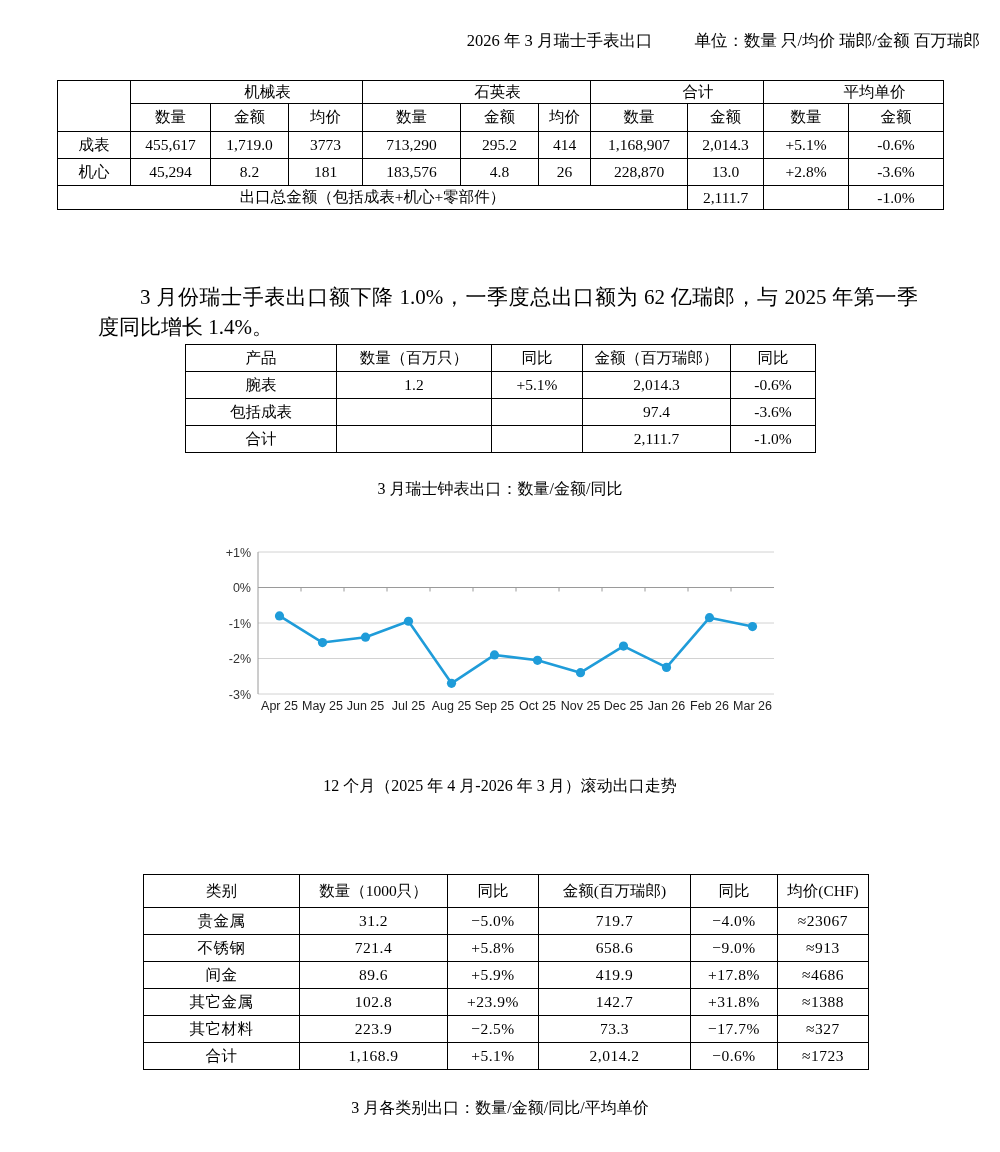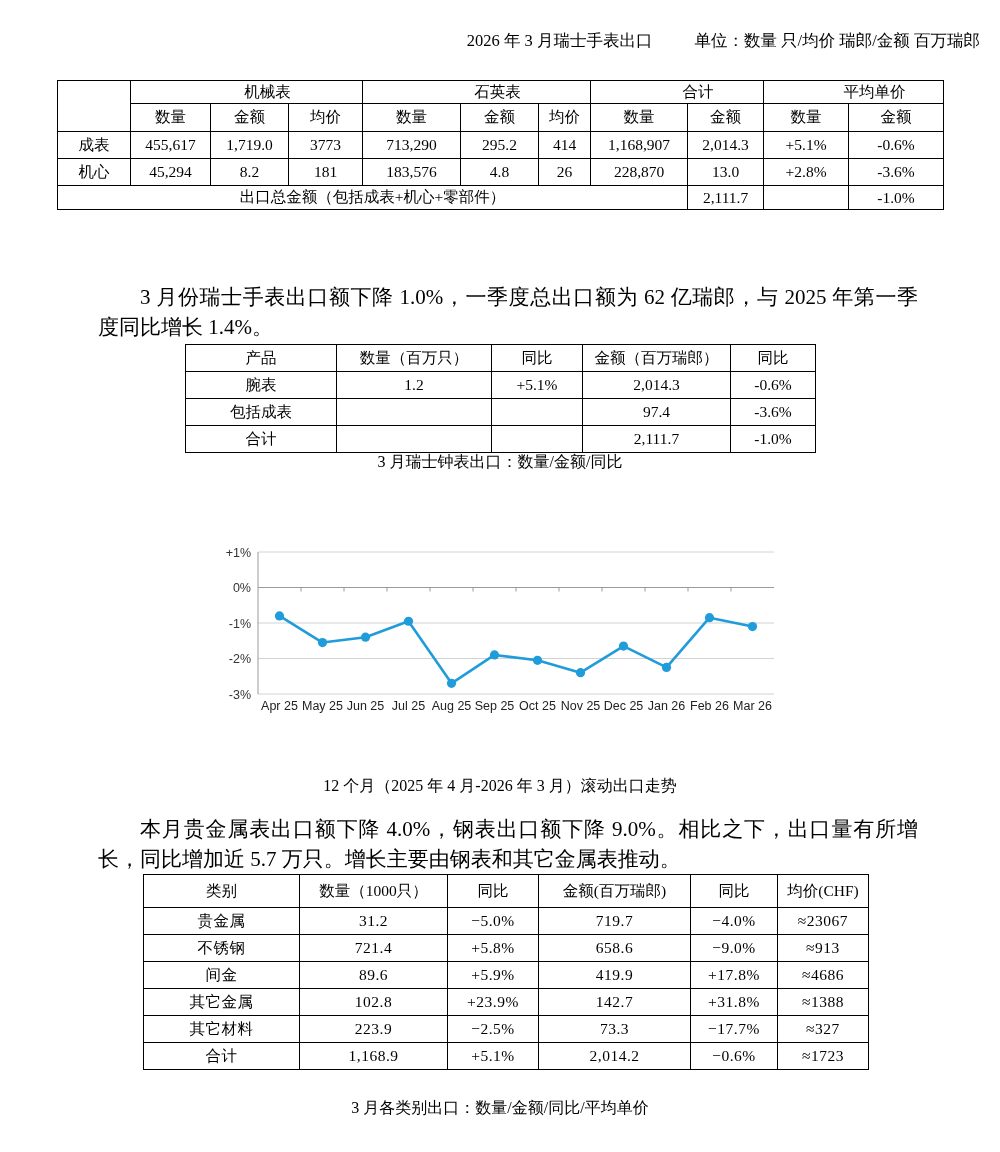--- a/index.html
+++ b/index.html
@@ -24,21 +24,21 @@
 
   .para { position:absolute; left:82px; width:820px; margin:16px; font-size:21px;
           line-height:30px; text-indent:2em; text-align:justify; }
   .para1 { top:266px; }
   .para2 { top:798px; }
 
   .t2 { position:absolute; left:185px; top:344px; width:630px; }
   .t2 td { height:26px; }
 
   .caption { position:absolute; left:0; width:1000px; text-align:center; font-size:16px; }
-  .cap-t2   { top:452px;font-family:Liberation Serif, serif; }
+  .cap-t2   { top:479px;font-family:Liberation Serif, serif; }
   .cap-chart{ top:776px; }
   .cap-t3   { top:1098px; }
 
   .chart-wrap { position:absolute; left:222px; top:538px; width:560px; height:185px; }
   .chart-wrap svg { display:block; }
   .chart-label { font-family:"Liberation Sans","DejaVu Sans",sans-serif; }
 
   .t3 { position:absolute; left:143px; top:874px; width:725px; }
   .t3 tr.rh td { height:32px; }
   .t3 tr.rd td { height:26px; letter-spacing:0.5px; }
@@ -212,21 +212,20 @@
         <text x="358.5" y="172" text-anchor="middle" font-size="12.5" fill="#222" class="chart-label">Nov 25</text>
         <text x="401.5" y="172" text-anchor="middle" font-size="12.5" fill="#222" class="chart-label">Dec 25</text>
         <text x="444.5" y="172" text-anchor="middle" font-size="12.5" fill="#222" class="chart-label">Jan 26</text>
         <text x="487.5" y="172" text-anchor="middle" font-size="12.5" fill="#222" class="chart-label">Feb 26</text>
         <text x="530.5" y="172" text-anchor="middle" font-size="12.5" fill="#222" class="chart-label">Mar 26</text>
       </svg>
   </div>
 
   <div class="caption cap-chart">12 个月（2025 年 4 月-2026 年 3 月）滚动出口走势</div>
 
-  <p class="para para2">本月贵金属表出口额下降 4.0%，钢表出口额下降 9.0%。相比之下，出口量有所增长，同比增加近 5.7 万只。增长主要由钢表和其它金属表推动。</p>
 
   <table class="t3">
     <colgroup>
       <col style="width:156px">
         <col style="width:148px">
         <col style="width:91px">
         <col style="width:152px">
         <col style="width:87px">
         <col style="width:91px">
     </colgroup>

